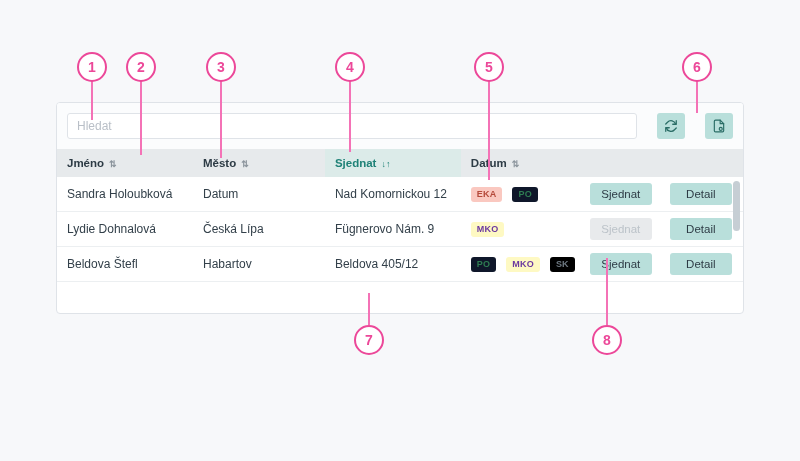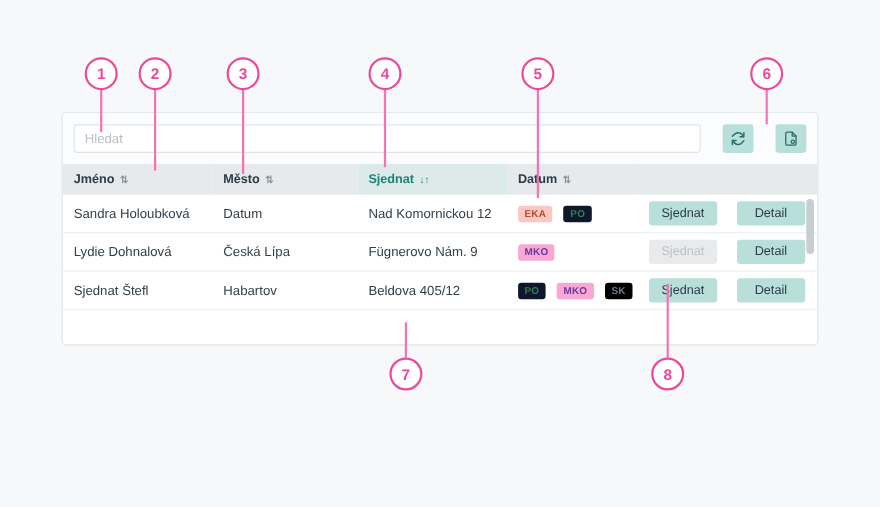--- a/index.html
+++ b/index.html
@@ -149,21 +149,21 @@
   .badge {
     font-size: 9px;
     font-weight: bold;
     padding: 3px 6px;
     border-radius: 3px;
     letter-spacing: 0.2px;
     line-height: 1;
   }
   .badge.eka { background: #fac8c0; color: #b5493a; }
   .badge.po  { background: #0f172a; color: #2f7d52; }
-  .badge.mko { background: #f9a8d4; color: #6b38a0; }
+  .badge.mko { background: #fef9c3; color: #6b38a0; }
   .badge.sk  { background: #000000; color: #6f7a83; }
 
   
   .actions { display: flex; gap: 18px; justify-content: center; padding-right: 12px; }
   .btn {
     min-width: 62px;
     height: 22px;
     background: #b9dfdb;
     border: none;
     border-radius: 3px;
@@ -309,21 +309,21 @@
           </td>
           <td>
             <div class="actions">
               <button class="btn disabled">Sjednat</button>
               <button class="btn">Detail</button>
             </div>
           </td>
         </tr>
 
         <tr>
-          <td>Sjednat Štefl</td>
+          <td>Beldova Štefl</td>
           <td>Habartov</td>
           <td>Beldova 405/12</td>
           <td>
             <div class="badges">
               <span class="badge po">PO</span>
               <span class="badge mko">MKO</span>
               <span class="badge sk">SK</span>
             </div>
           </td>
           <td>

